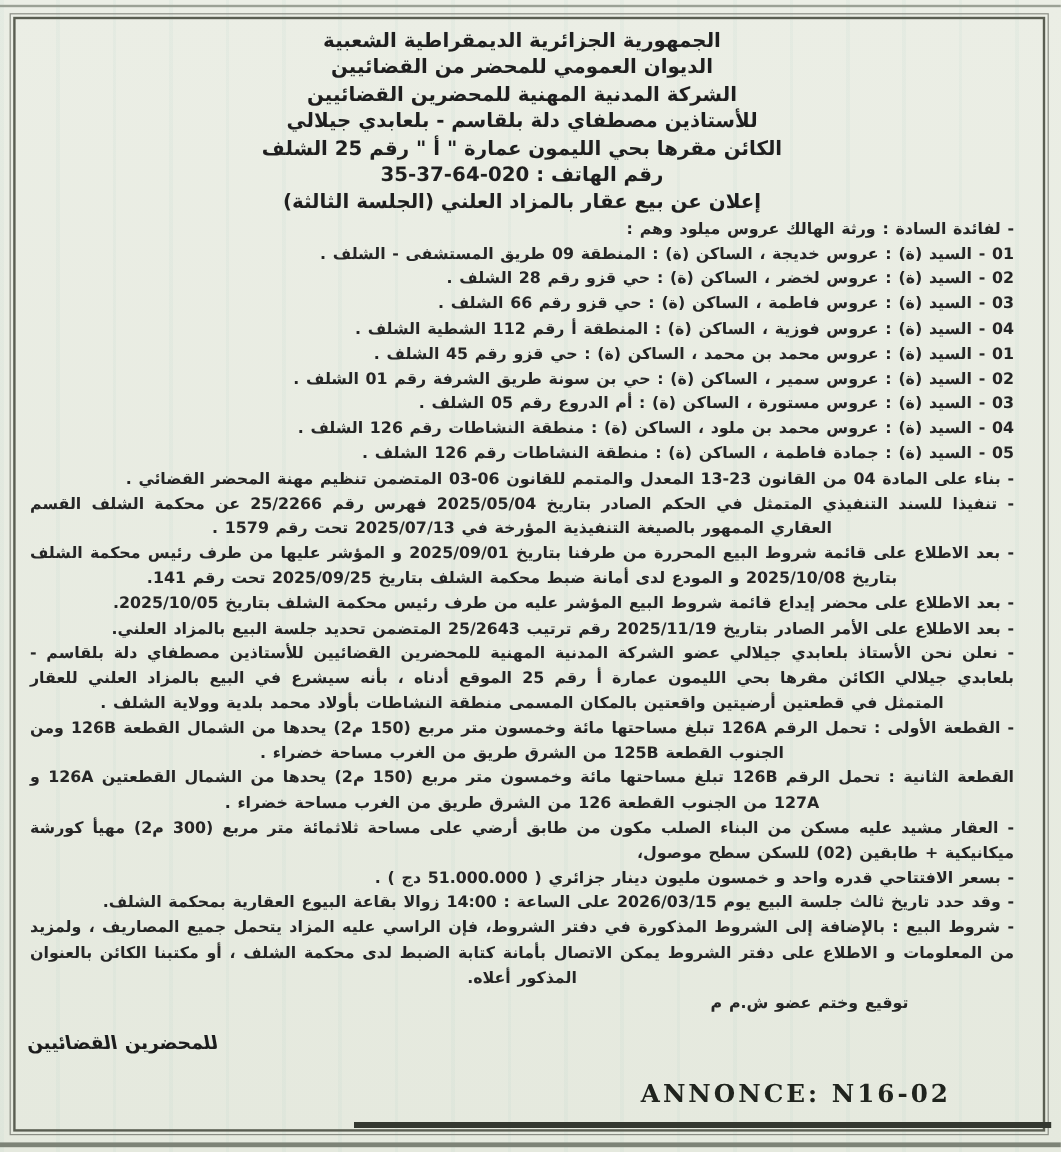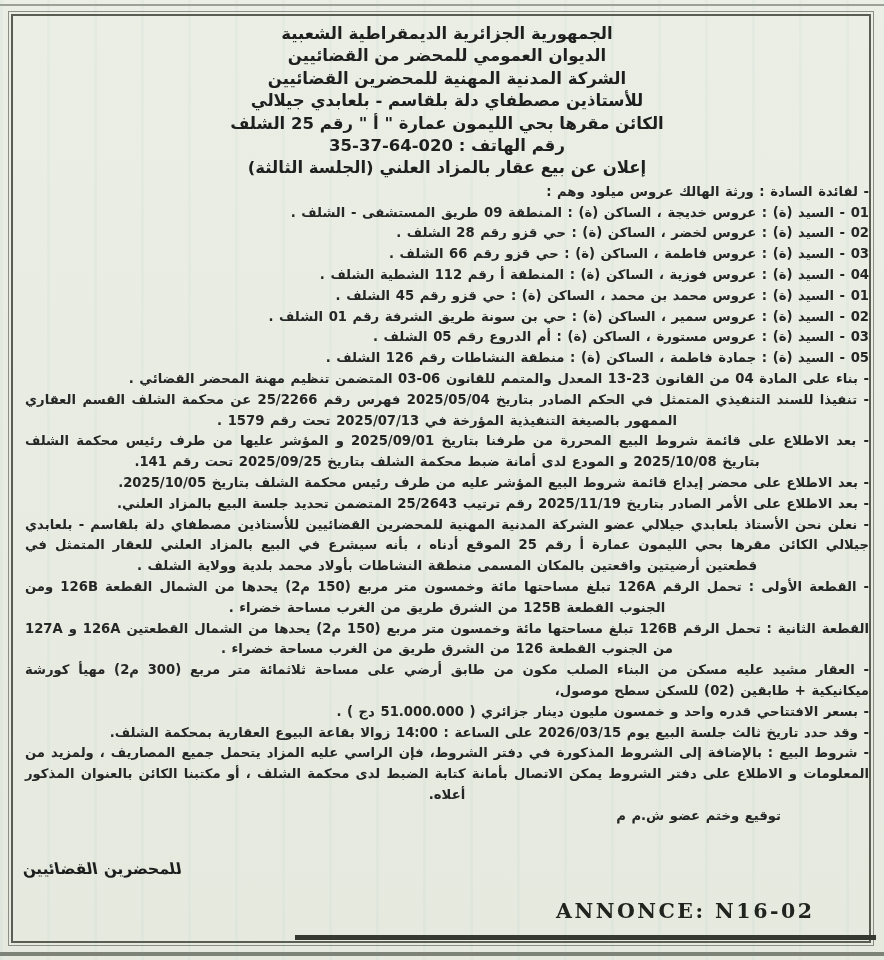--- a/index.html
+++ b/index.html
@@ -24,21 +24,21 @@
   .scan-line{position:absolute;left:0;right:0;background:#9ba195;}
   .scan-line-top{top:4px;height:2px;}
   .scan-line-bottom{top:952px;height:4px;background:#7d8377;}
   .frame{
     position:absolute;top:11px;left:8px;right:10px;bottom:14px;
     border:1px solid var(--frame-light);
   }
   .frame-inner{
     position:absolute;inset:2px;
     border:2px solid var(--frame);
-    padding:4px 0 0 12px;
+    padding:4px 24px 0 12px;
     overflow:hidden;
   }
   .doc-header{direction:rtl;text-align:center;padding-top:3px;}
   .h-line{
     font-size:16.5px;font-weight:700;color:#1f1f1f;
     line-height:22.4px;white-space:nowrap;
   }
   .doc-body{direction:rtl;margin-top:2px;}
   .para{
     margin:0;font-size:13.2px;font-weight:700;color:var(--ink);
@@ -52,21 +52,21 @@
     position:absolute;left:22px;top:860px;
     direction:rtl;font-size:15.5px;font-weight:700;color:#1d1d1d;
     transform:skewX(10deg);
     letter-spacing:0.5px;
   }
   .annonce-rule{
     position:absolute;left:295px;right:8px;top:935px;height:5px;
     background:#343830;
   }
   .annonce{
-    position:absolute;left:556px;top:899px;
+    position:absolute;left:534px;top:899px;
     font-family:"DejaVu Serif", serif;font-weight:700;
     font-size:20.5px;letter-spacing:2.5px;color:#20241e;
   }
 </style>
 </head>
 <body>
 
 <div class="page">
   <div class="scan-line scan-line-top"></div>
 
@@ -85,20 +85,21 @@
 
       <main class="doc-body">
         <p class="para">- لفائدة السادة : ورثة الهالك عروس ميلود وهم :</p>
         <p class="para">01 - السيد (ة) : عروس خديجة ، الساكن (ة) : المنطقة 09 طريق المستشفى - الشلف .</p>
         <p class="para">02 - السيد (ة) : عروس لخضر ، الساكن (ة) : حي قزو رقم 28 الشلف .</p>
         <p class="para">03 - السيد (ة) : عروس فاطمة ، الساكن (ة) : حي قزو رقم 66 الشلف .</p>
         <p class="para">04 - السيد (ة) : عروس فوزية ، الساكن (ة) : المنطقة أ رقم 112 الشطية الشلف .</p>
         <p class="para">01 - السيد (ة) : عروس محمد بن محمد ، الساكن (ة) : حي قزو رقم 45 الشلف .</p>
         <p class="para">02 - السيد (ة) : عروس سمير ، الساكن (ة) : حي بن سونة طريق الشرفة رقم 01 الشلف .</p>
         <p class="para">03 - السيد (ة) : عروس مستورة ، الساكن (ة) : أم الدروع رقم 05 الشلف .</p>
+        <p class="para">04 - السيد (ة) : عروس محمد بن ملود ، الساكن (ة) : منطقة النشاطات رقم 126 الشلف .</p>
         <p class="para">05 - السيد (ة) : جمادة فاطمة ، الساكن (ة) : منطقة النشاطات رقم 126 الشلف .</p>
         <p class="para">- بناء على المادة 04 من القانون 23-13 المعدل والمتمم للقانون 06-03 المتضمن تنظيم مهنة المحضر القضائي .</p>
         <p class="para wc">- تنفيذا للسند التنفيذي المتمثل في الحكم الصادر بتاريخ 2025/05/04 فهرس رقم 25/2266 عن محكمة الشلف القسم العقاري الممهور بالصيغة التنفيذية المؤرخة في 2025/07/13 تحت رقم 1579 .</p>
         <p class="para wc">- بعد الاطلاع على قائمة شروط البيع المحررة من طرفنا بتاريخ 2025/09/01 و المؤشر عليها من طرف رئيس محكمة الشلف بتاريخ 2025/10/08 و المودع لدى أمانة ضبط محكمة الشلف بتاريخ 2025/09/25 تحت رقم 141.</p>
         <p class="para">- بعد الاطلاع على محضر إيداع قائمة شروط البيع المؤشر عليه من طرف رئيس محكمة الشلف بتاريخ 2025/10/05.</p>
         <p class="para">- بعد الاطلاع على الأمر الصادر بتاريخ 2025/11/19 رقم ترتيب 25/2643 المتضمن تحديد جلسة البيع بالمزاد العلني.</p>
         <p class="para wc">- نعلن نحن الأستاذ بلعابدي جيلالي عضو الشركة المدنية المهنية للمحضرين القضائيين للأستاذين مصطفاي دلة بلقاسم - بلعابدي جيلالي الكائن مقرها بحي الليمون عمارة أ رقم 25 الموقع أدناه ، بأنه سيشرع في البيع بالمزاد العلني للعقار المتمثل في قطعتين أرضيتين واقعتين بالمكان المسمى منطقة النشاطات بأولاد محمد بلدية وولاية الشلف .</p>
         <p class="para wc">- القطعة الأولى : تحمل الرقم 126A تبلغ مساحتها مائة وخمسون متر مربع (150 م2) يحدها من الشمال القطعة 126B ومن الجنوب القطعة 125B من الشرق طريق من الغرب مساحة خضراء .</p>
         <p class="para wc">القطعة الثانية : تحمل الرقم 126B تبلغ مساحتها مائة وخمسون متر مربع (150 م2) يحدها من الشمال القطعتين 126A و 127A من الجنوب القطعة 126 من الشرق طريق من الغرب مساحة خضراء .</p>
         <p class="para">- العقار مشيد عليه مسكن من البناء الصلب مكون من طابق أرضي على مساحة ثلاثمائة متر مربع (300 م2) مهيأ كورشة ميكانيكية + طابقين (02) للسكن سطح موصول،</p>

